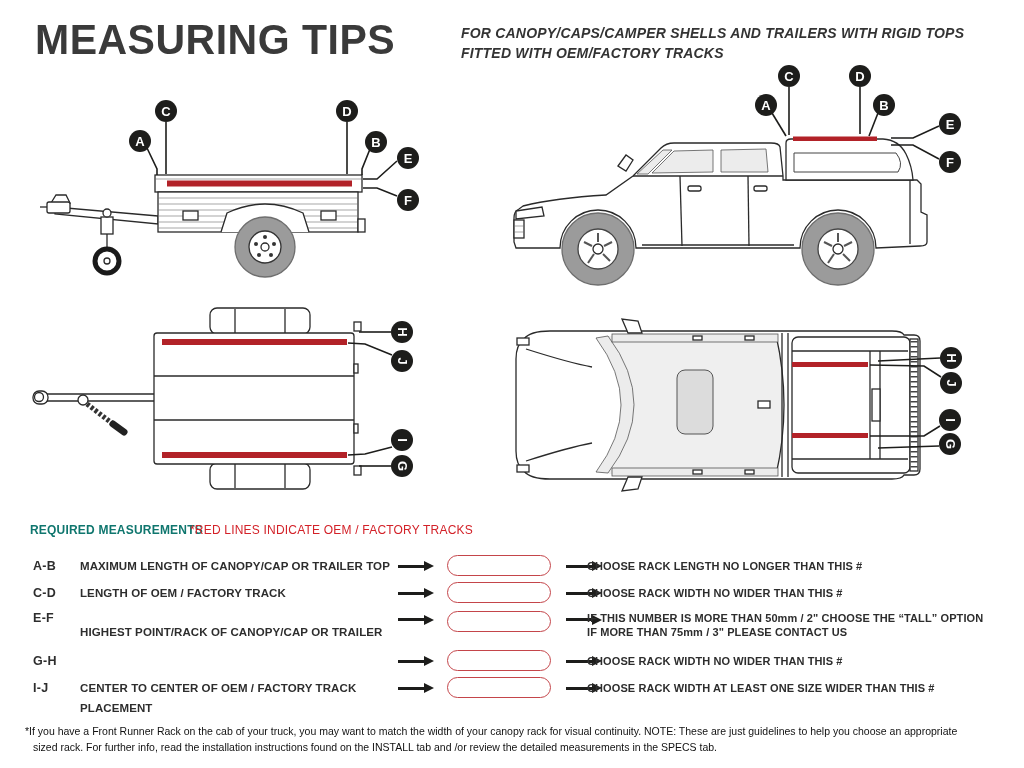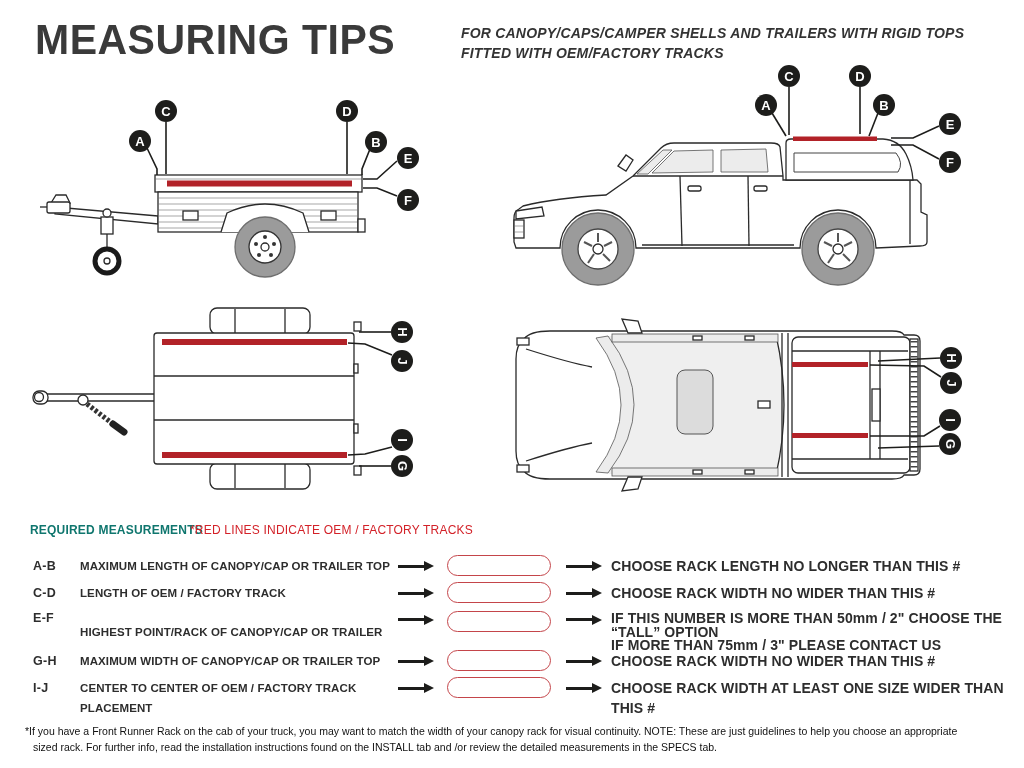--- a/index.html
+++ b/index.html
@@ -26,21 +26,21 @@
   svg .marker-circle{fill:var(--marker_black);}
   svg .marker-letter{fill:#fff;font-family:"Liberation Sans",sans-serif;font-size:13px;font-weight:bold;}
 
   .sec-head{position:absolute;left:30px;top:523px;font-size:12px;font-weight:bold;color:#0f766e;letter-spacing:.2px;}
   .sec-note{position:absolute;left:190px;top:523px;font-size:12px;font-weight:normal;color:var(--accent_red);letter-spacing:.2px;}
 
   .row{position:absolute;left:0;width:896px;height:20px;line-height:20px;font-weight:bold;color:var(--text_dark);}
   .row-multi{line-height:13.5px;height:28px;}
   .code{position:absolute;left:33px;font-size:12.5px;letter-spacing:.3px;}
   .desc{position:absolute;left:80px;width:325px;font-size:11.5px;letter-spacing:.1px;}
-  .guide{position:absolute;left:611px;width:400px;font-size:14px;letter-spacing:.1px;}
+  .guide{position:absolute;left:587px;width:400px;font-size:11px;letter-spacing:.1px;}
   .arrow{position:absolute;width:26px;height:3px;background:var(--marker_black);}
   .arrow::after{content:"";position:absolute;left:100%;top:50%;transform:translateY(-50%);
     border-left:10px solid var(--marker_black);border-top:5.5px solid transparent;border-bottom:5.5px solid transparent;}
   .a1{left:398px;top:8.5px;} .a2{left:566px;top:8.5px;}
   .row-multi .a1,.row-multi .a2{top:6px;}
   .pill{position:absolute;left:447px;top:-1px;width:104px;height:21px;background:#fff;
         border:1.6px solid var(--pill_red);border-radius:11px;}
 
   .footnote{position:absolute;left:25px;top:724px;width:992px;font-size:10.5px;color:#111;line-height:1.5;}
   .footnote .l2{padding-left:8px;text-align:center;}
@@ -371,21 +371,20 @@
     <span class="pill"></span>
     <span class="arrow a2"></span>
     <span class="guide">
       <span>IF THIS NUMBER IS MORE THAN 50mm / 2" CHOOSE THE “TALL” OPTION</span><br>
       <span>IF MORE THAN 75mm / 3" PLEASE CONTACT US</span>
     </span>
   </div>
 
   <div class="row" style="top:651px">
     <span class="code">G-H</span>
-    <span class="desc">MAXIMUM WIDTH OF CANOPY/CAP OR TRAILER TOP</span>
     <span class="arrow a1"></span>
     <span class="pill"></span>
     <span class="arrow a2"></span>
     <span class="guide">CHOOSE RACK WIDTH NO WIDER THAN THIS #</span>
   </div>
 
   <div class="row" style="top:678px">
     <span class="code">I-J</span>
     <span class="desc">CENTER TO CENTER OF OEM / FACTORY TRACK PLACEMENT</span>
     <span class="arrow a1"></span>

